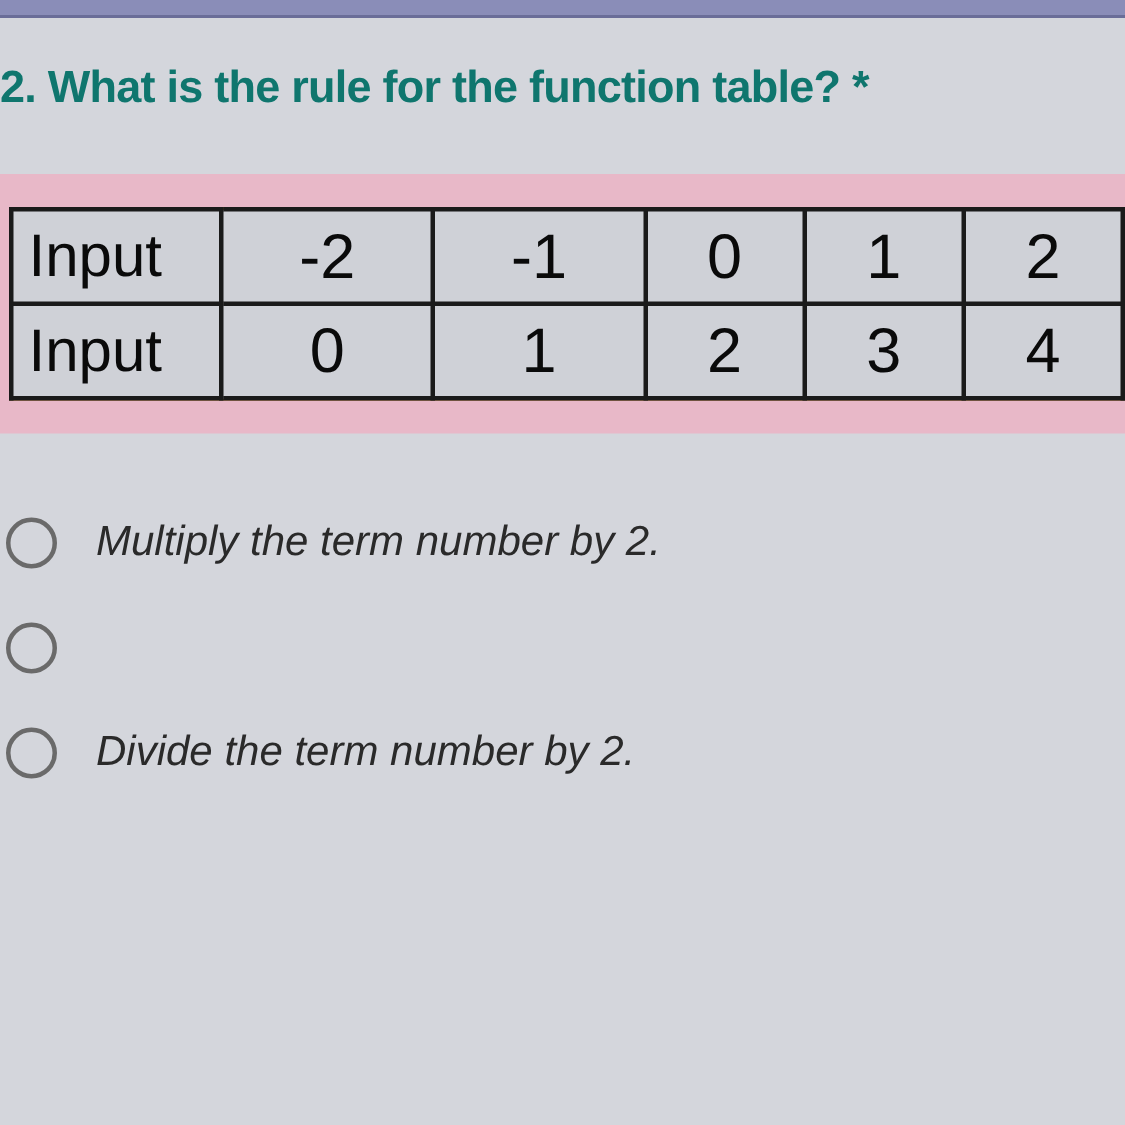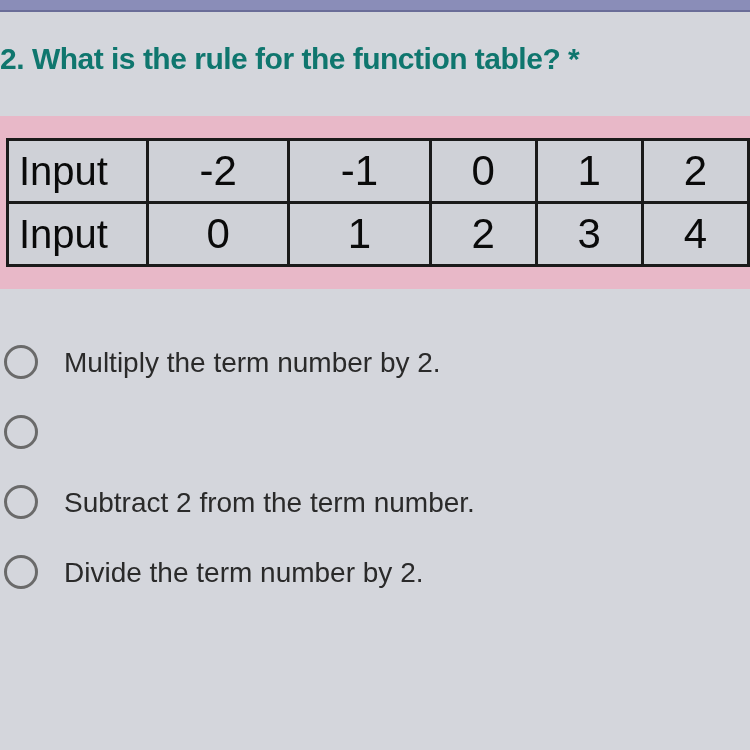--- a/index.html
+++ b/index.html
@@ -56,22 +56,23 @@
       text-align: left;
       padding-left: 10px;
       width: 140px;
       font-size: 40px;
     }
     .options {
       padding: 10px 0 0 0;
     }
     .option {
       display: flex;
-      align-items: flex-end;
+      align-items: flex-start;
       padding: 18px 0 18px 4px;
+      font-style: italic;
     }
     .radio {
       width: 34px;
       height: 34px;
       border: 3px solid #6a6a6a;
       border-radius: 50%;
       flex-shrink: 0;
       margin-right: 26px;
       background: transparent;
     }
@@ -121,24 +122,20 @@
 
     <div class="option">
       <div class="radio"></div>
       <div class="opt-text">Multiply the term number by 2.</div>
     </div>
 
     <div class="option">
       <div class="radio"></div>
     </div>
 
-    <div class="option">
-      <div class="radio"></div>
-      <div class="opt-text">Subtract 2 from the term number.</div>
-    </div>
 
     <div class="option">
       <div class="radio"></div>
       <div class="opt-text">Divide the term number by 2.</div>
     </div>
 
   </div>
 
 </div>
 

